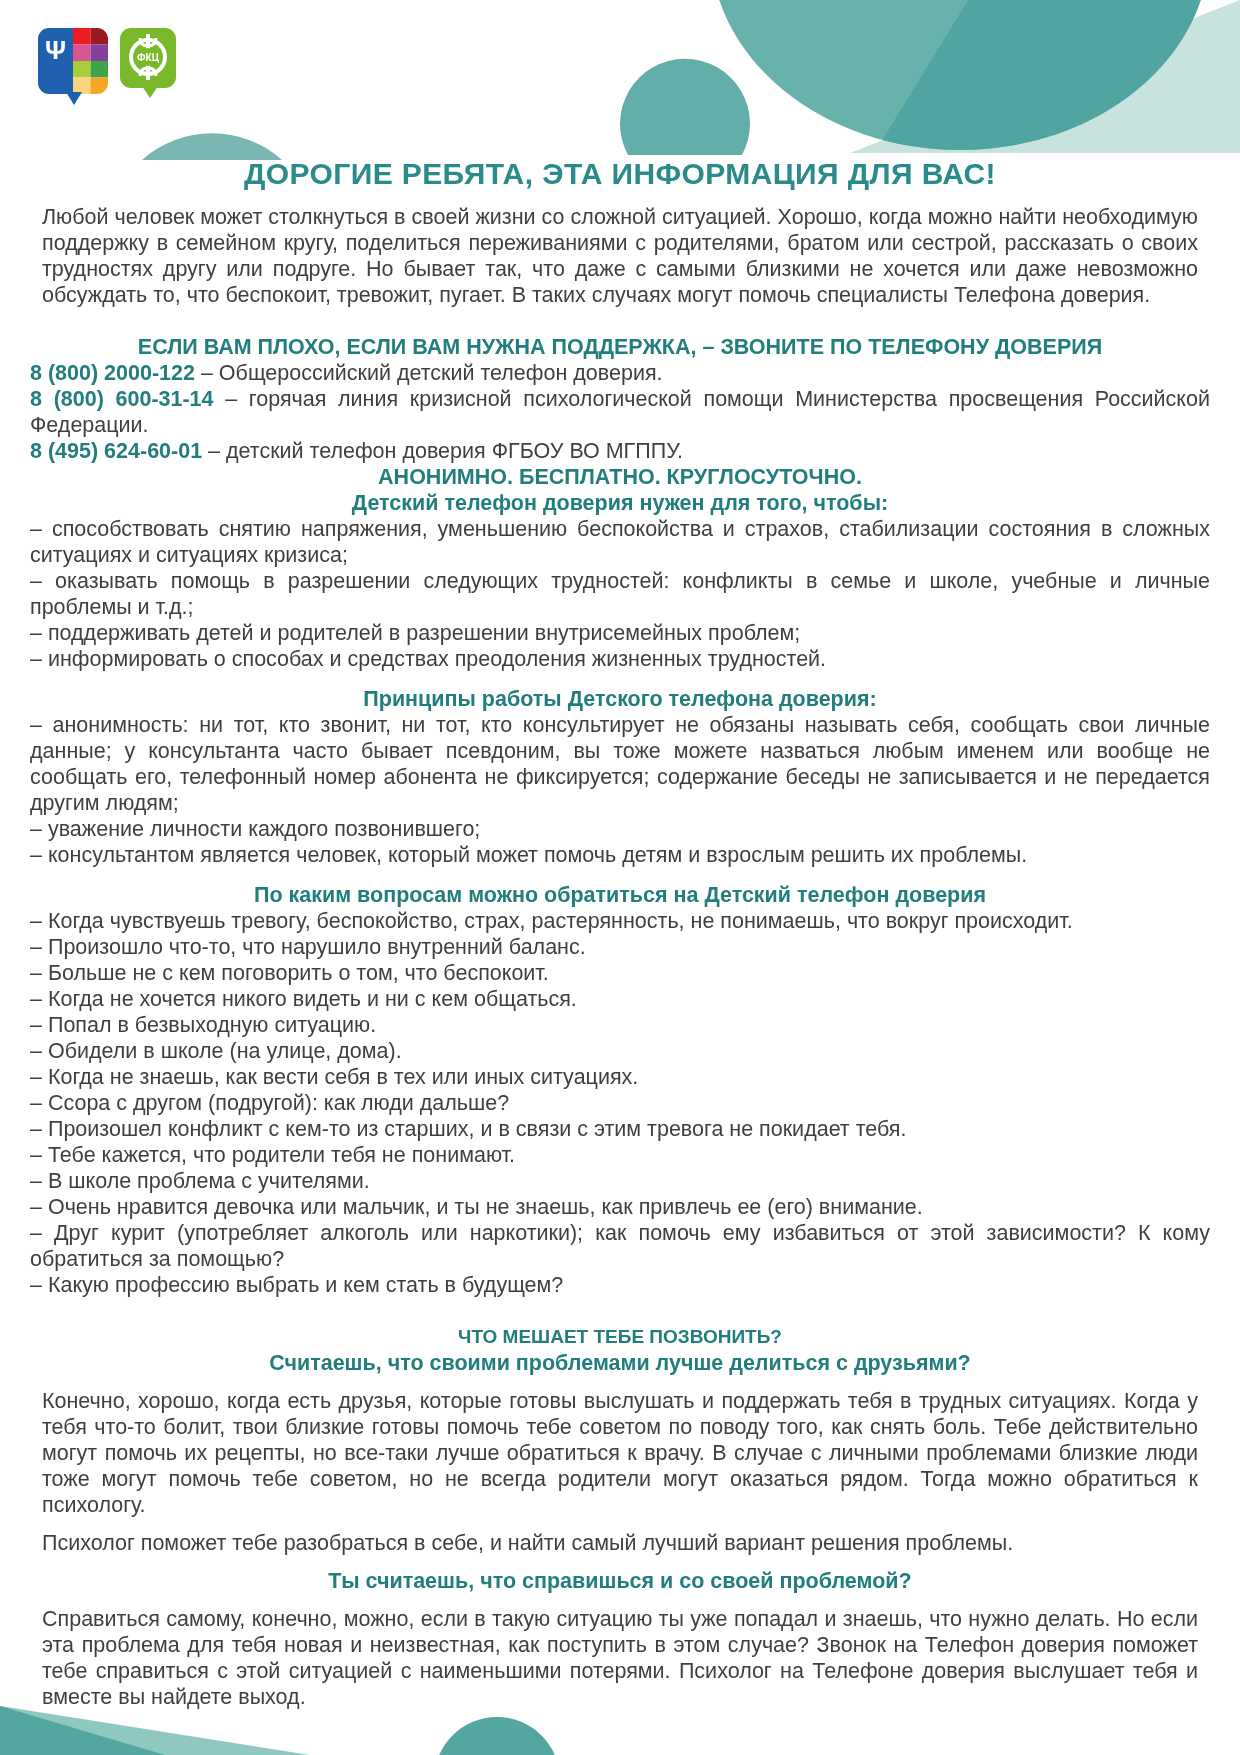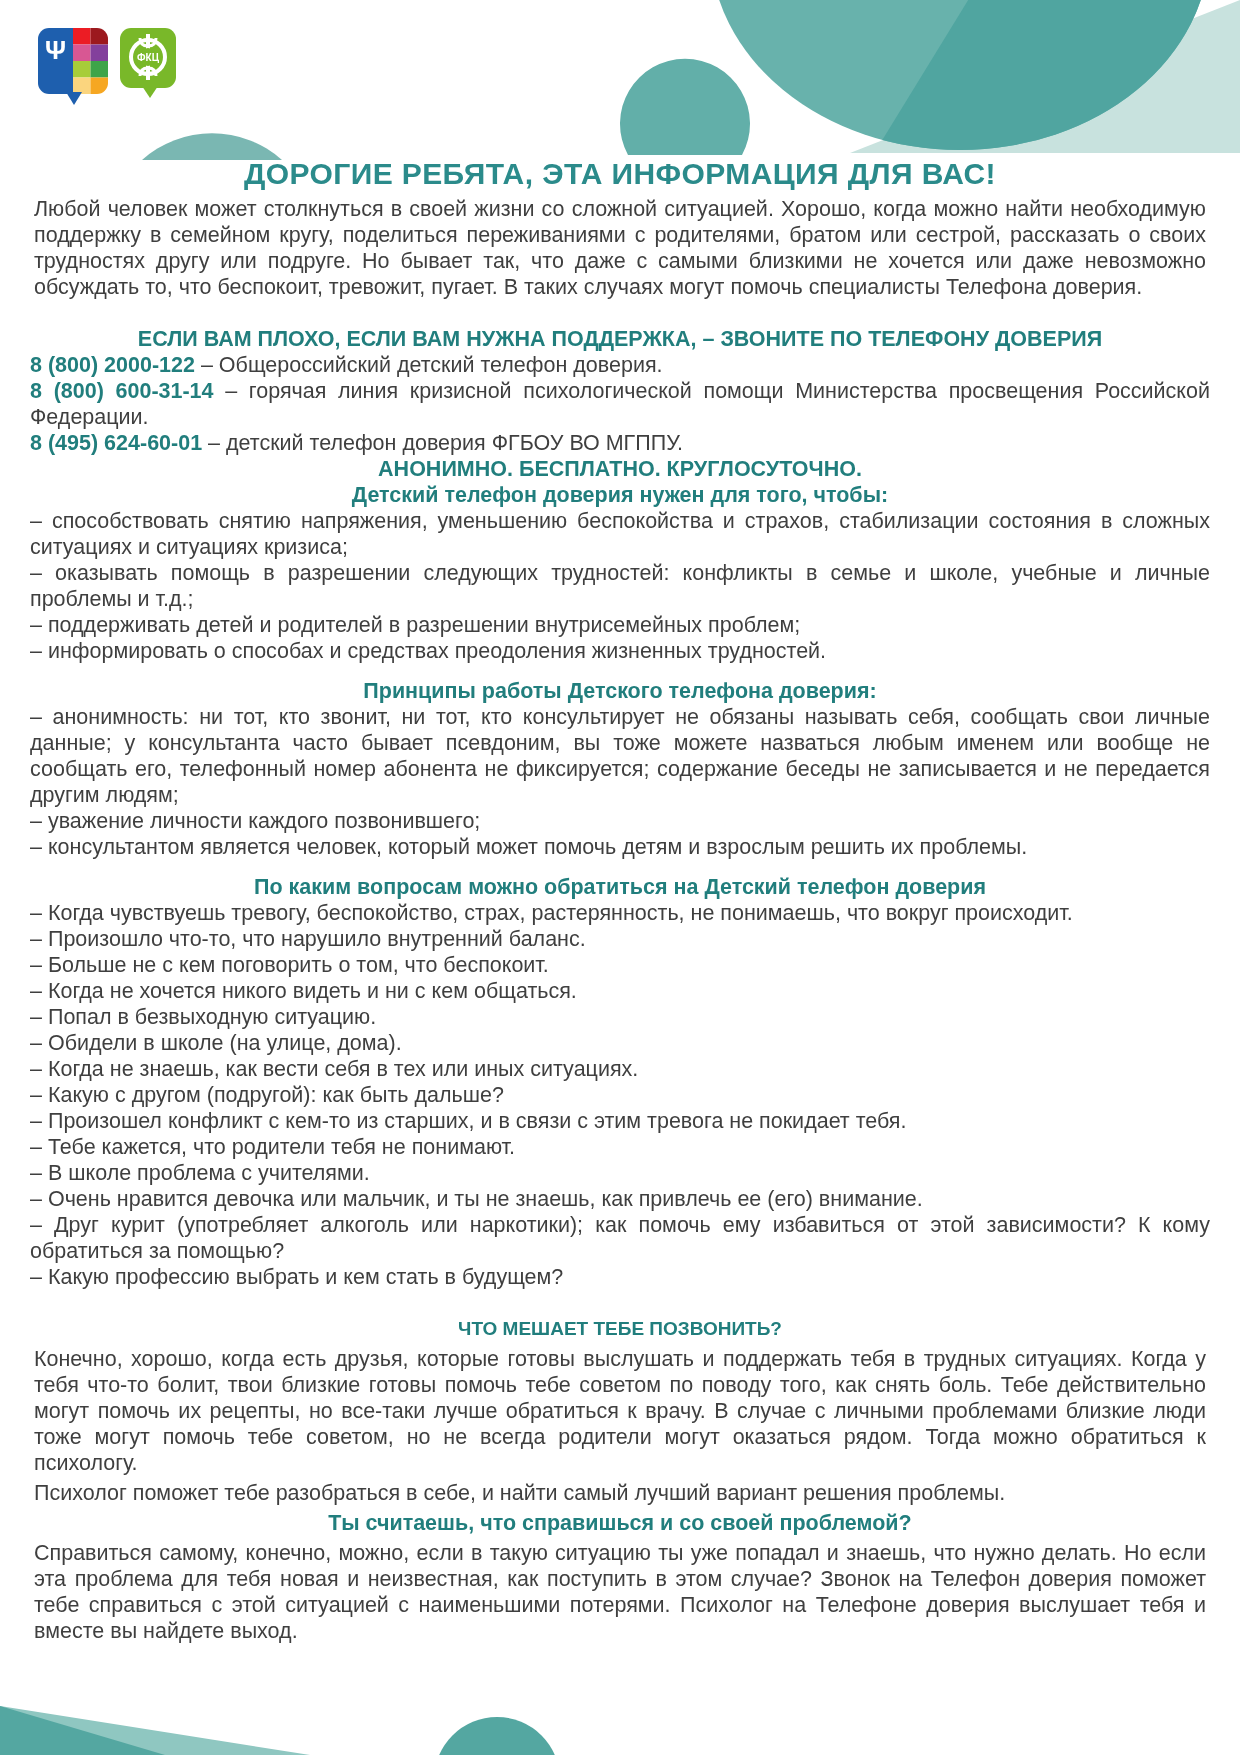--- a/index.html
+++ b/index.html
@@ -12,21 +12,21 @@
   .logos { position:absolute; left:38px; top:28px; }
   .logo { display:inline-block; vertical-align:top; }
   .content {
     position:absolute; left:30px; right:30px; top:156px;
     font-size:21.5px; line-height:26px;
   }
   .title {
     text-align:center; color:#2b8b8b; font-weight:bold;
     font-size:30px; line-height:36px; margin:0 0 4px 0; letter-spacing:0.4px;
   }
-  .p { margin:4px; text-align:justify; }
+  .p { margin:12px; text-align:justify; }
   .li { margin:0; text-align:justify; }
   .section-h {
     color:#217e7d; font-weight:bold; margin:0; text-align:center;
   }
   .gap-lg { margin-top:26px; }
   .gap-md { margin-top:14px; }
   .phone-line { margin:0; text-align:justify; }
   .phone-number { color:#217e7d; font-weight:bold; }
   .center-teal {
     text-align:center; color:#217e7d; font-weight:bold; margin:0;
@@ -130,26 +130,27 @@
   <p class="li">– консультантом является человек, который может помочь детям и взрослым решить их проблемы.</p>
 
   <p class="section-h gap-md">По каким вопросам можно обратиться на Детский телефон доверия</p>
   <p class="li">– Когда чувствуешь тревогу, беспокойство, страх, растерянность, не понимаешь, что вокруг происходит.</p>
   <p class="li">– Произошло что-то, что нарушило внутренний баланс.</p>
   <p class="li">– Больше не с кем поговорить о том, что беспокоит.</p>
   <p class="li">– Когда не хочется никого видеть и ни с кем общаться.</p>
   <p class="li">– Попал в безвыходную ситуацию.</p>
   <p class="li">– Обидели в школе (на улице, дома).</p>
   <p class="li">– Когда не знаешь, как вести себя в тех или иных ситуациях.</p>
-  <p class="li">– Какую с другом (подругой): как быть дальше?</p>
+  <p class="li">– Ссора с другом (подругой): как люди дальше?</p>
   <p class="li">– Произошел конфликт с кем-то из старших, и в связи с этим тревога не покидает тебя.</p>
   <p class="li">– Тебе кажется, что родители тебя не понимают.</p>
   <p class="li">– В школе проблема с учителями.</p>
   <p class="li">– Очень нравится девочка или мальчик, и ты не знаешь, как привлечь ее (его) внимание.</p>
   <p class="li">– Друг курит (употребляет алкоголь или наркотики); как помочь ему избавиться от этой зависимости? К кому обратиться за помощью?</p>
   <p class="li">– Какую профессию выбрать и кем стать в будущем?</p>
 
   <p class="center-h">ЧТО МЕШАЕТ ТЕБЕ ПОЗВОНИТЬ?</p>
+  <p class="section-h">Считаешь, что своими проблемами лучше делиться с друзьями?</p>
   <p class="p">Конечно, хорошо, когда есть друзья, которые готовы выслушать и поддержать тебя в трудных ситуациях. Когда у тебя что-то болит, твои близкие готовы помочь тебе советом по поводу того, как снять боль. Тебе действительно могут помочь их рецепты, но все-таки лучше обратиться к врачу. В случае с личными проблемами близкие люди тоже могут помочь тебе советом, но не всегда родители могут оказаться рядом. Тогда можно обратиться к психологу.</p>
   <p class="p">Психолог поможет тебе разобраться в себе, и найти самый лучший вариант решения проблемы.</p>
   <p class="section-h">Ты считаешь, что справишься и со своей проблемой?</p>
   <p class="p">Справиться самому, конечно, можно, если в такую ситуацию ты уже попадал и знаешь, что нужно делать. Но если эта проблема для тебя новая и неизвестная, как поступить в этом случае? Звонок на Телефон доверия поможет тебе справиться с этой ситуацией с наименьшими потерями. Психолог на Телефоне доверия выслушает тебя и вместе вы найдете выход.</p>
 </div>
 
 </body></html>

